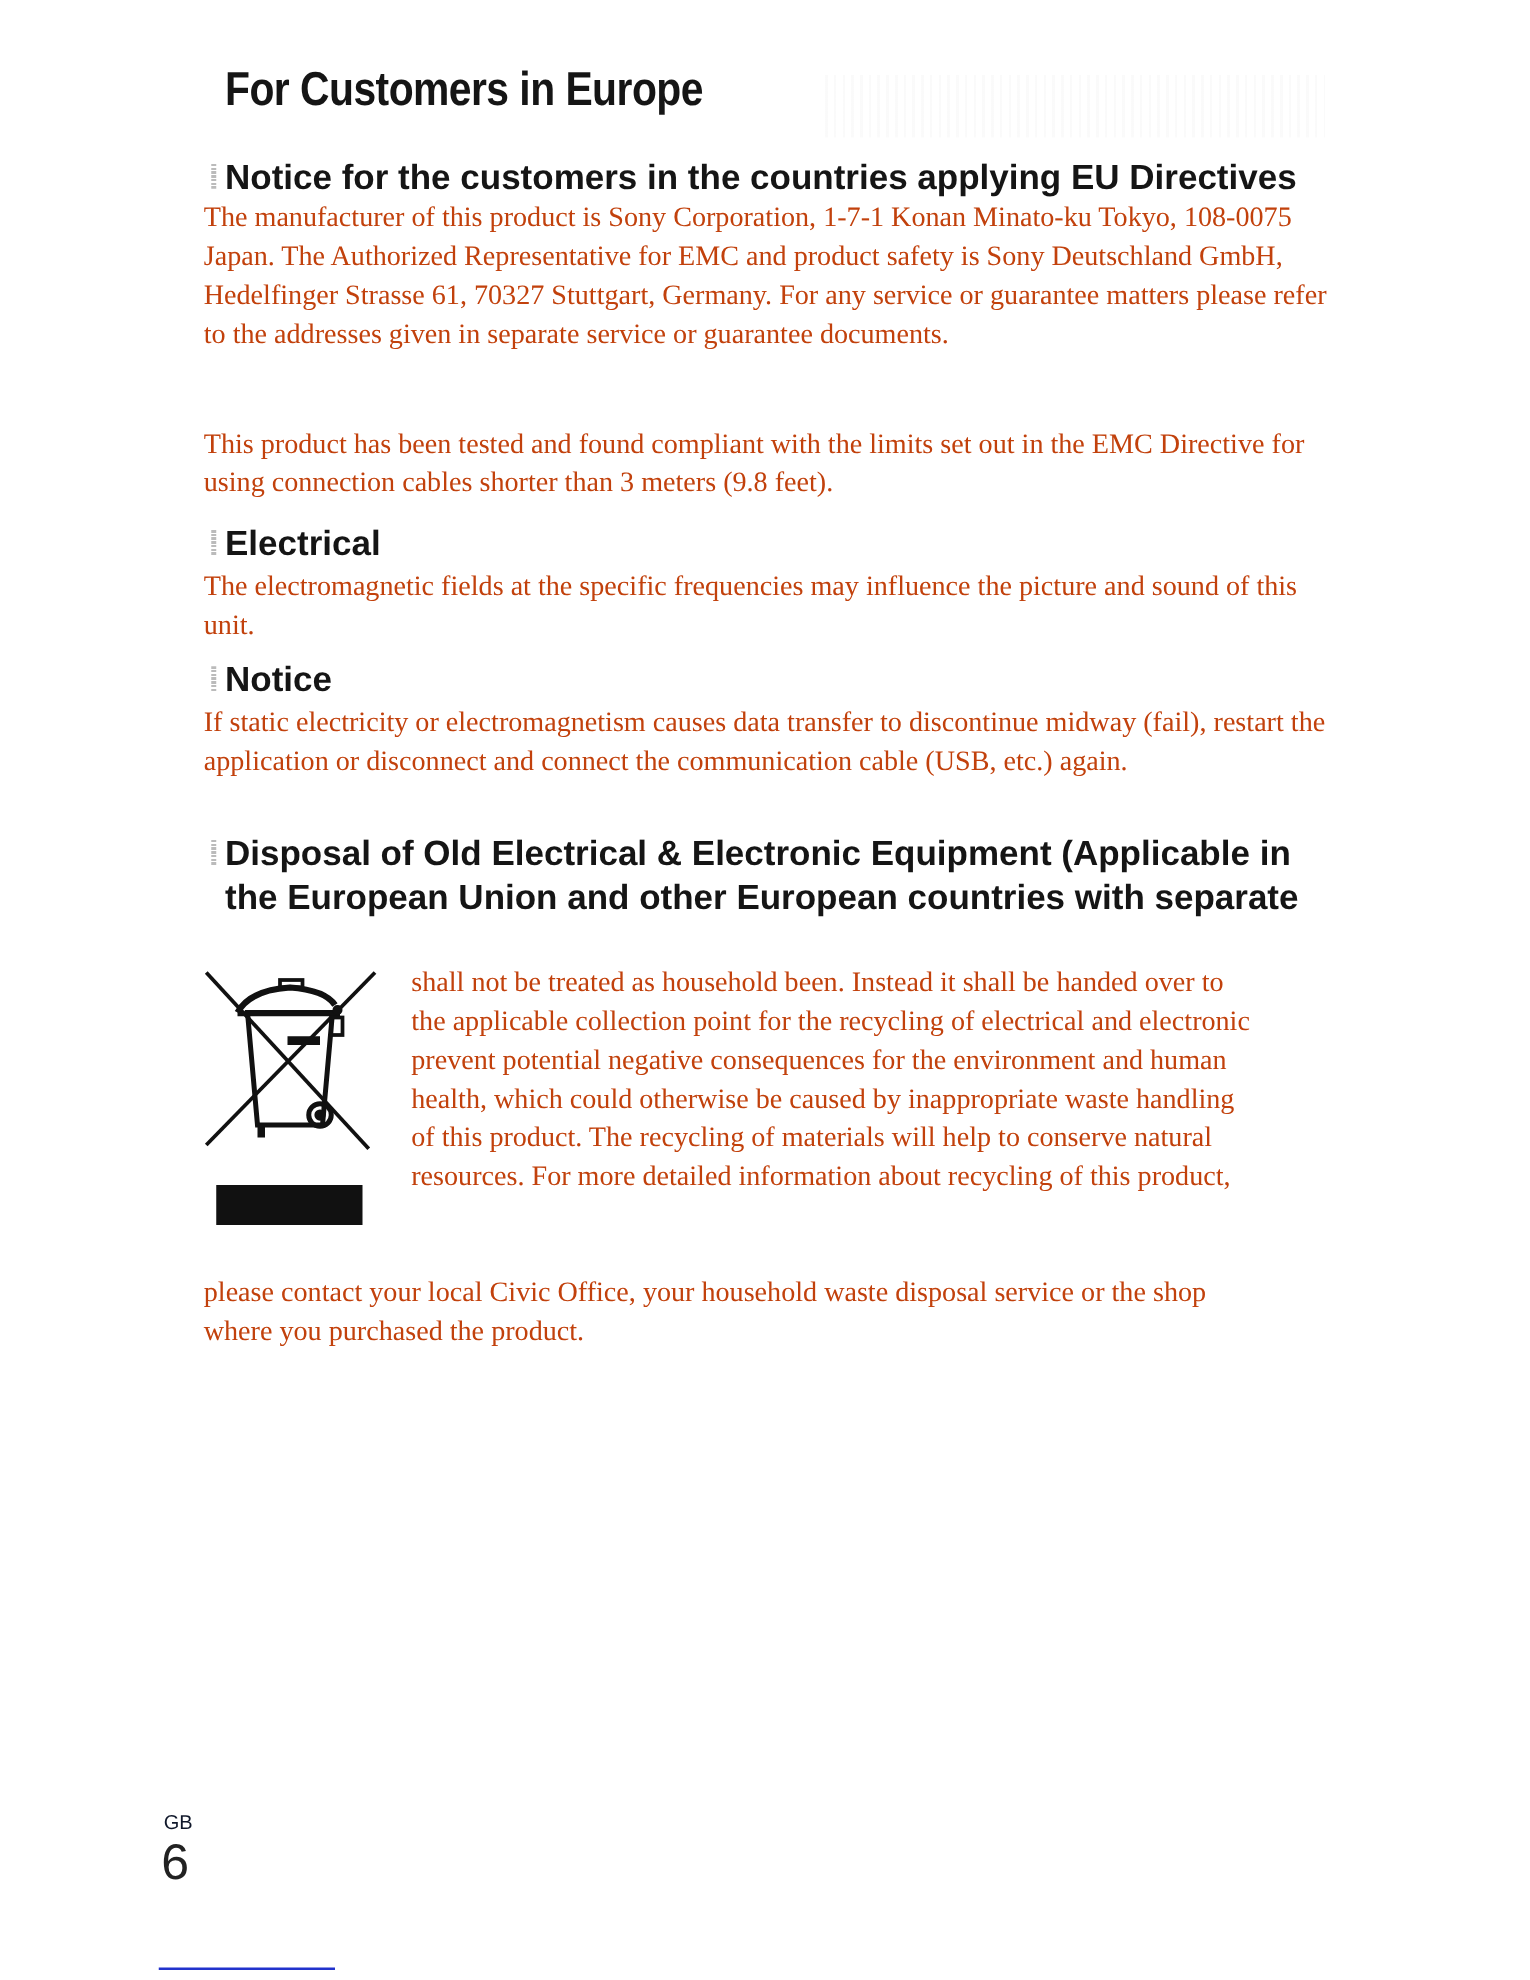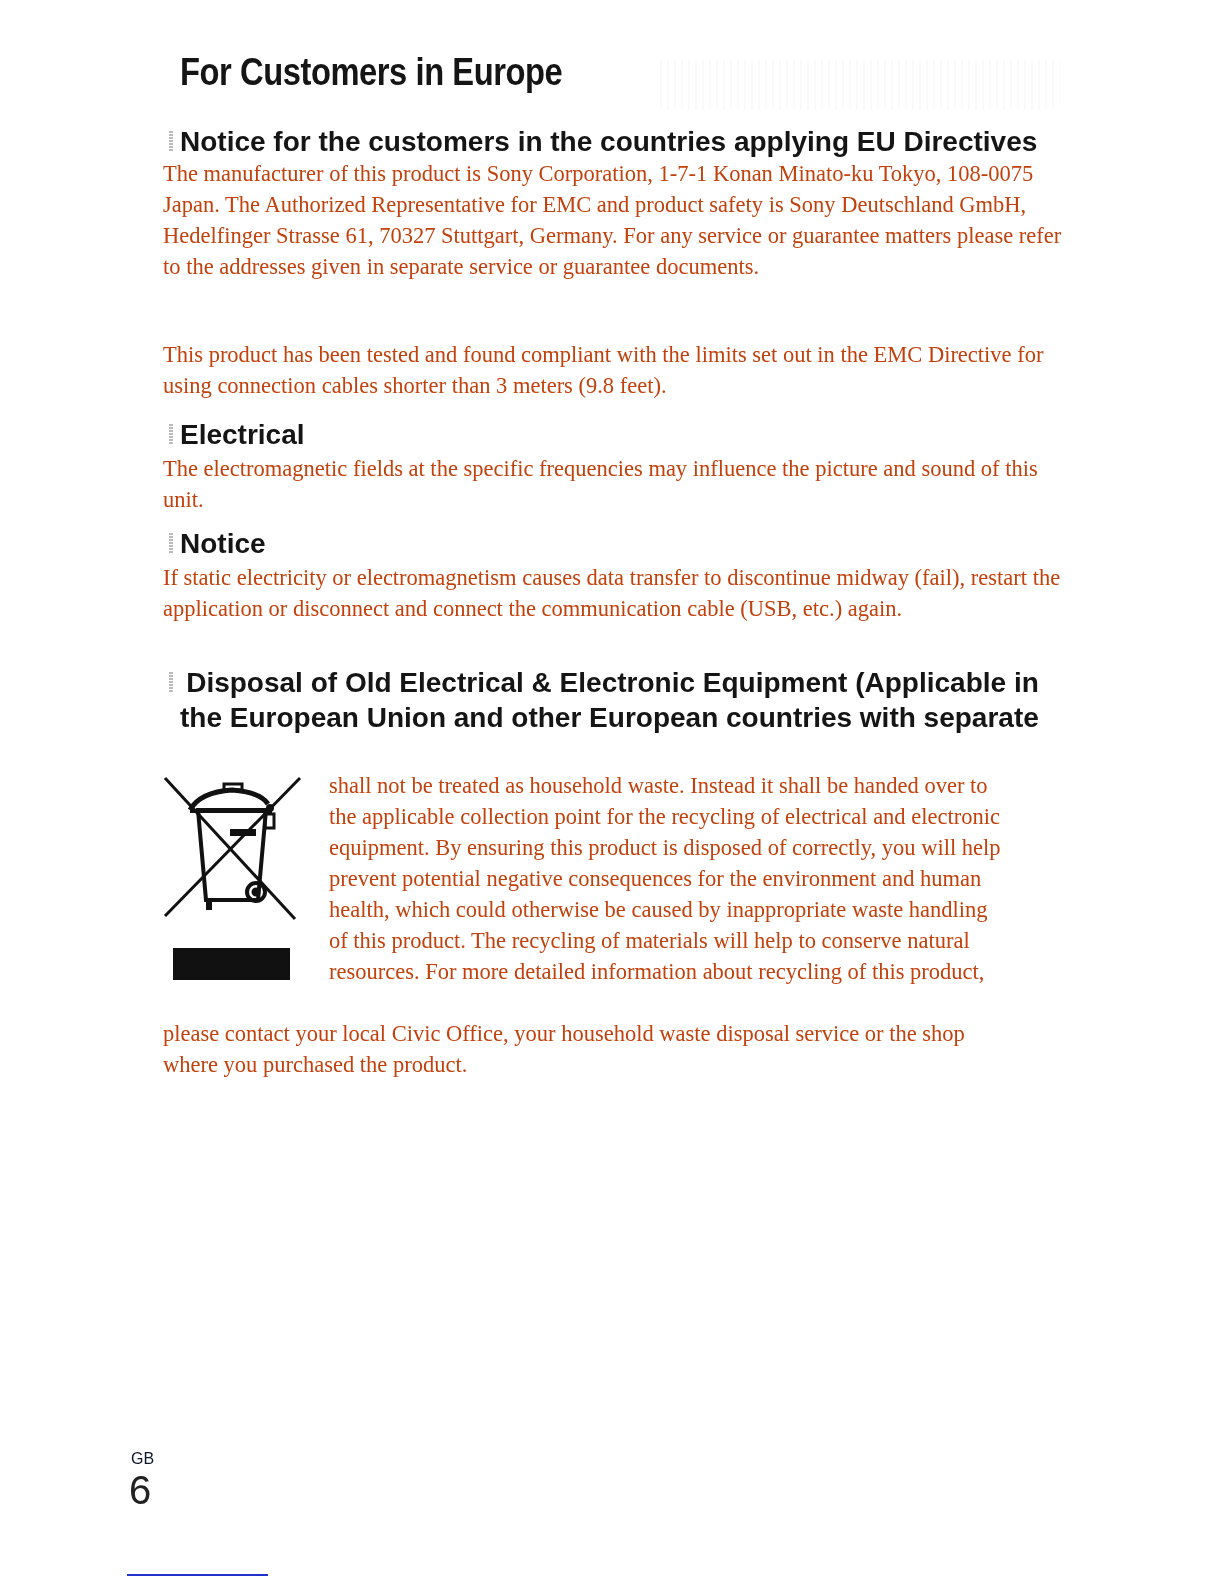--- a/index.html
+++ b/index.html
@@ -6,21 +6,21 @@
   body { width: 1224px; height: 1584px; position: relative; overflow: hidden; color: #1a1a1a; }
   .page-title {
     position: absolute; left: 180px; top: 52px;
     font-family: "Liberation Sans", sans-serif; font-weight: bold;
     font-size: 38px; letter-spacing: -0.5px; transform: scaleX(0.86); transform-origin: left top;
     margin: 0; line-height: 1.1; color: #151515;
   }
   .h2 {
     position: absolute; left: 180px;
     font-family: "Liberation Sans", sans-serif; font-weight: bold;
-    font-size: 28px; line-height: 35px; margin: 0; color: #151515; text-align: right;
+    font-size: 28px; line-height: 35px; margin: 0; color: #151515;
   }
   .marker {
     position: absolute; left: -11px; top: 7px; width: 4px; height: 20px;
     background: repeating-linear-gradient(0deg, #bbb 0 2px, #fff 2px 3px);
   }
   .p {
     position: absolute; left: 163px; width: 915px;
     font-family: "Liberation Serif", serif; font-size: 22.5px;
     line-height: 31px; margin: 0; color: #c2410c;
   }
@@ -88,23 +88,22 @@
     <circle cx="96" cy="118" r="9" stroke-width="4"></circle>
     <circle cx="96" cy="118" r="3" fill="#111"></circle>
   </g>
   <circle cx="110" cy="34" r="4" fill="#111"></circle>
   <rect x="70" y="55" width="26" height="7" fill="#111"></rect>
   <rect x="46" y="126" width="6" height="10" fill="#111"></rect>
   <rect x="13" y="174" width="117" height="32" fill="#111"></rect>
 </svg>
 
 <div class="p" style="top:770px; left:329px; width:760px;">
-  <div>shall not be treated as household waste. Instead it shall be handed over to</div>
+  <div>shall not be treated as household been. Instead it shall be handed over to</div>
   <div>the applicable collection point for the recycling of electrical and electronic</div>
-  <div>equipment. By ensuring this product is disposed of correctly, you will help</div>
   <div>prevent potential negative consequences for the environment and human</div>
   <div>health, which could otherwise be caused by inappropriate waste handling</div>
   <div>of this product. The recycling of materials will help to conserve natural</div>
   <div>resources. For more detailed information about recycling of this product,</div>
 </div>
 <div class="p" style="top:1018px; width:940px;">
   <div>please contact your local Civic Office, your household waste disposal service or the shop</div>
   <div>where you purchased the product.</div>
 </div>
 

